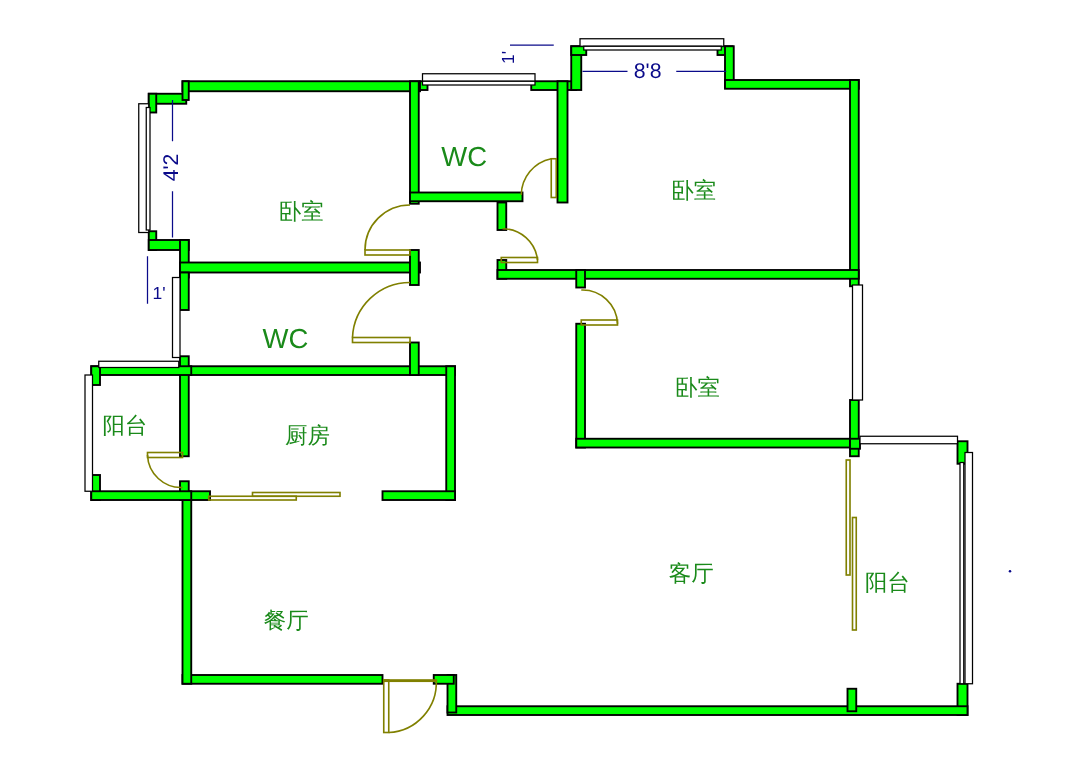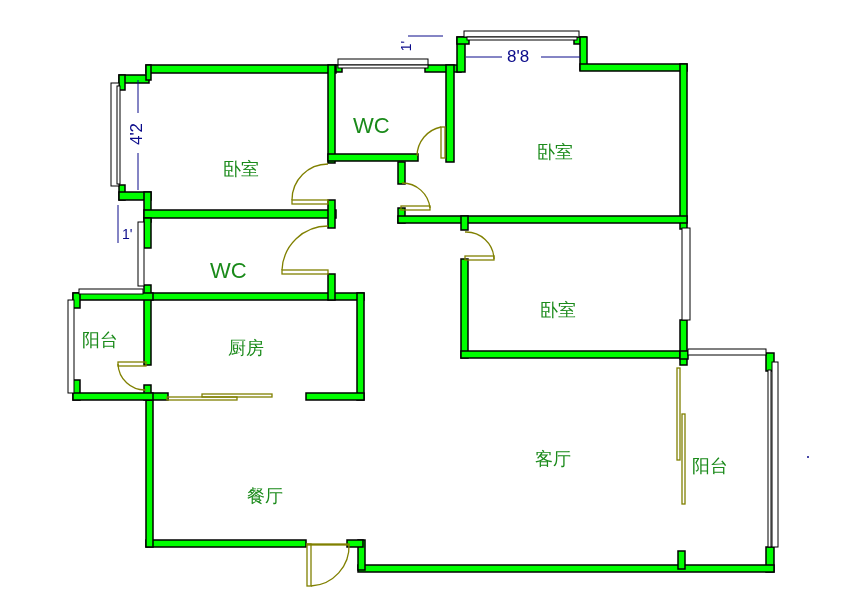--- a/index.html
+++ b/index.html
@@ -137,20 +137,20 @@
   <circle cx="808" cy="457" r="1" fill="#0a0a8a"></circle>
 </svg>
 
 <div class="room-label" style="left:223px; top:157px;">卧室</div>
 <div class="room-label latin" style="left:353px; top:113px;">WC</div>
 <div class="room-label" style="left:537px; top:140px;">卧室</div>
 <div class="room-label latin" style="left:210px; top:258px;">WC</div>
 <div class="room-label" style="left:540px; top:298px;">卧室</div>
 <div class="room-label" style="left:82px; top:328px;">阳台</div>
 <div class="room-label" style="left:228px; top:336px;">厨房</div>
-<div class="room-label" style="left:211px; top:484px;margin-left:36px;">餐厅</div>
+<div class="room-label" style="left:211px; top:484px;">餐厅</div>
 <div class="room-label" style="left:535px; top:447px;">客厅</div>
 <div class="room-label" style="left:692px; top:454px;">阳台</div>
 
 <div class="dim-label dim-vert" style="left:126px; top:124px;">4'2</div>
 <div class="dim-label" style="left:507px; top:47px;">8'8</div>
 <div class="dim-label dim-vert" style="left:401px; top:38px; font-size:14px;">1'</div>
 <div class="dim-label" style="left:122px; top:226px; font-size:14px;">1'</div>
 
 </body></html>

